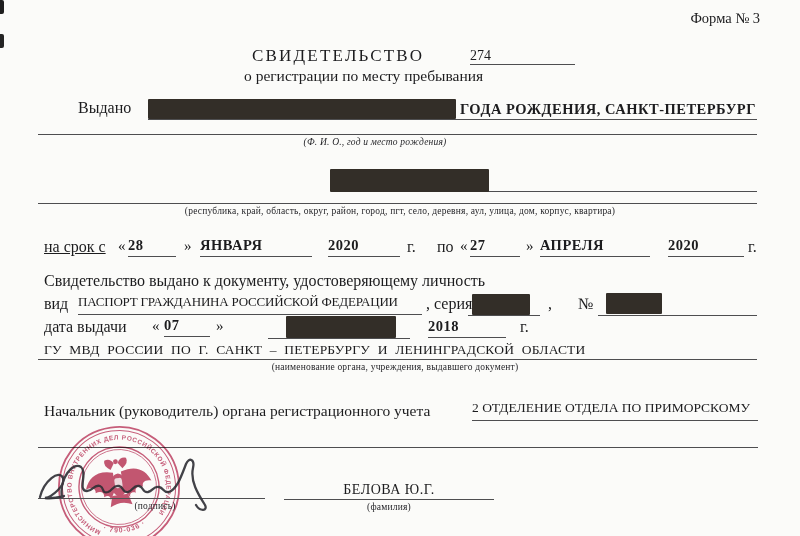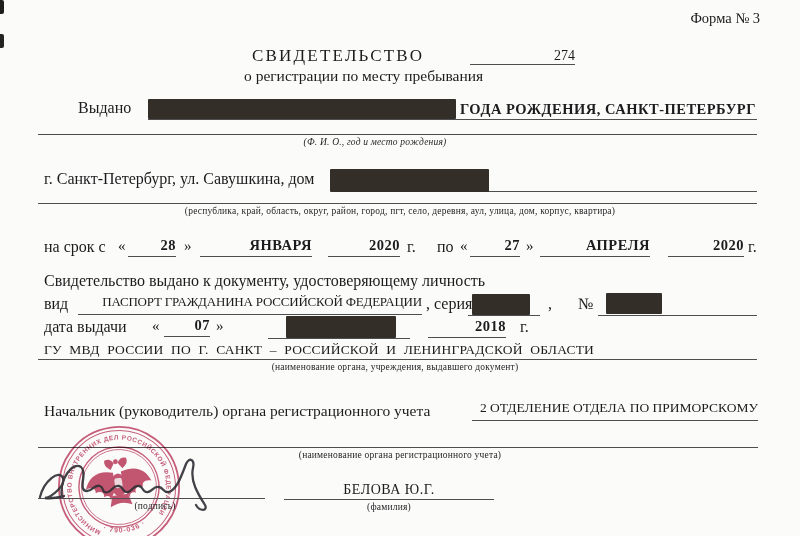--- a/index.html
+++ b/index.html
@@ -6,21 +6,21 @@
   .page{
     position:relative;width:800px;height:536px;background:#fbfbf9;
     overflow:hidden;font-family:"Liberation Serif",serif;color:#1c1c1e;
   }
   .abs{position:absolute;}
   .t16{font-size:16px;line-height:18px;}
   .t15{font-size:15.5px;line-height:17px;}
   .caps13{font-size:13.5px;letter-spacing:.2px;word-spacing:4px;}
   .cap{font-size:9.5px;color:#26262a;text-align:center;letter-spacing:.2px;}
   .hline{border-top:1.2px solid #4e4e50;height:0;}
-  .cell{display:inline-block;text-align:right;border-bottom:1.2px solid #4e4e50;}
+  .cell{display:inline-block;text-align:left;border-bottom:1.2px solid #4e4e50;}
   .bar{background:#332e28;border-radius:1px;}
   .v{font-size:14.5px;font-weight:bold;letter-spacing:.5px;}
   .qm{font-size:15px;}
   svg text{font-family:"Liberation Sans",sans-serif;}
 </style>
 </head>
 <body>
 
 <div class="page">
 
@@ -37,28 +37,27 @@
 
   <div class="abs t16" style="left:78px;top:99px;">Выдано</div>
   <div class="abs hline" style="left:148px;top:119px;width:609px;"></div>
   <div class="abs bar" style="left:148px;top:99px;width:308px;height:20px;"></div>
   <div class="abs v" style="left:460px;top:101px;">ГОДА РОЖДЕНИЯ, САНКТ-ПЕТЕРБУРГ</div>
 
   <div class="abs hline" style="left:38px;top:134px;width:719px;"></div>
   <div class="abs cap" style="left:300px;top:137px;width:150px;font-style:italic;">(Ф. И. О., год и место рождения)</div>
 
 
-  <div class="abs t16" style="left:44px;top:170px;">г. Санкт-Петербург, ул. Савушкина, дом</div>
   <div class="abs hline" style="left:334px;top:191px;width:423px;"></div>
   <div class="abs bar" style="left:330px;top:169px;width:159px;height:23px;"></div>
 
   <div class="abs hline" style="left:38px;top:203px;width:719px;"></div>
   <div class="abs cap" style="left:180px;top:206px;width:440px;">(республика, край, область, округ, район, город, пгт, село, деревня, аул, улица, дом, корпус, квартира)</div>
 
-  <div class="abs t16" style="left:44px;top:238px;">на срок с</div>
+  <div class="abs t16" style="left:44px;top:238px;text-decoration:underline;">на срок с</div>
   <div class="abs qm" style="left:118px;top:238px;">«</div>
   <span class="abs cell v" style="left:128px;top:237px;width:48px;height:19px;">
     <span>28</span></span>
   <div class="abs qm" style="left:184px;top:238px;">»</div>
   <span class="abs cell v" style="left:200px;top:237px;width:112px;height:19px;">
     <span>ЯНВАРЯ</span></span>
   <span class="abs cell v" style="left:328px;top:237px;width:72px;height:19px;">
     <span>2020</span></span>
   <div class="abs t16" style="left:407px;top:238px;">г.</div>
   <div class="abs t16" style="left:437px;top:238px;">по</div>
@@ -89,29 +88,28 @@
   <div class="abs qm" style="left:152px;top:318px;">«</div>
   <span class="abs cell v" style="left:164px;top:317px;width:46px;height:19px;">
     <span>07</span></span>
   <div class="abs qm" style="left:216px;top:318px;">»</div>
   <div class="abs hline" style="left:268px;top:338px;width:142px;"></div>
   <div class="abs bar" style="left:286px;top:316px;width:110px;height:22px;"></div>
   <span class="abs cell v" style="left:428px;top:318px;width:78px;height:19px;">
     <span>2018</span></span>
   <div class="abs t16" style="left:520px;top:318px;">г.</div>
 
-  <div class="abs caps13" style="left:44px;top:342px;">ГУ МВД РОССИИ ПО Г. САНКТ – РОССИЙСКОЙ И ЛЕНИНГРАДСКОЙ ОБЛАСТИ</div>
+  <div class="abs caps13" style="left:44px;top:342px;">ГУ МВД РОССИИ ПО Г. САНКТ – ПЕТЕРБУРГУ И ЛЕНИНГРАДСКОЙ ОБЛАСТИ</div>
   <div class="abs hline" style="left:38px;top:359px;width:719px;"></div>
   <div class="abs cap" style="left:270px;top:362px;width:250px;">(наименование органа, учреждения, выдавшего документ)</div>
 
   <div class="abs t15" style="left:44px;top:402px;">Начальник (руководитель) органа регистрационного учета</div>
   <span class="abs cell" style="left:472px;top:400px;width:286px;height:20px;font-size:13.5px;">
     <span>2 ОТДЕЛЕНИЕ ОТДЕЛА  ПО ПРИМОРСКОМУ</span></span>
   <div class="abs hline" style="left:38px;top:447px;width:720px;"></div>
-  <div class="abs cap" style="left:290px;top:450px;width:220px;">(наименование органа регистрационного учета)</div>
 
   <svg class="abs" style="left:47px;top:415px;mix-blend-mode:multiply;opacity:.88;" width="145" height="145" viewBox="47 415 145 145">
     <g transform="rotate(-8 119 487)" fill="none" stroke="#c2486a">
       <circle cx="119" cy="487" r="60" stroke-width="1.8"></circle>
       <circle cx="119" cy="487" r="56.5" stroke-width="1"></circle>
       <circle cx="119" cy="487" r="40" stroke-width="1.4"></circle>
       <circle cx="119" cy="487" r="37.5" stroke-width="0.8"></circle>
       <path id="stampTopArc" d="M 95,528 A 47.5,47.5 0 1 1 143,528" stroke="none"></path>
       <path id="stampBottomArc" d="M 75,497 A 45,45 0 0 0 163,497" stroke="none"></path>
       <text font-size="6.4" font-weight="bold" fill="#c2486a" stroke="none" letter-spacing="0.6">

